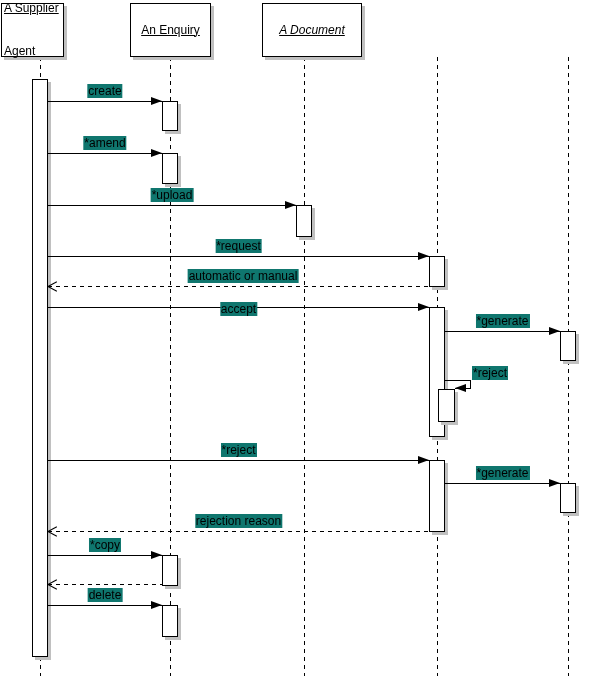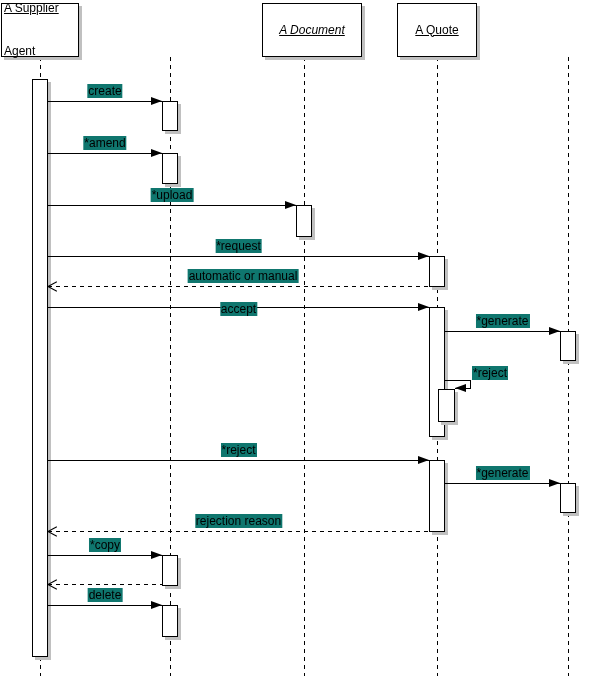--- a/index.html
+++ b/index.html
@@ -109,23 +109,23 @@
     <div class="msg-label" style="left: 238.5px; top: 514px; text-align: right;">rejection reason</div>
     <div class="msg-line" style="left: 48px; top: 555px; width: 114px;"></div>
     <div class="head-right" style="left: 151px; top: 551px;"></div>
     <div class="msg-label" style="left: 105px; top: 538px;">*copy</div>
     <div class="msg-line dashed" style="left: 48px; top: 584px; width: 114px;"></div>
     <div class="open-line" style="left: 48px; top: 584px; transform: rotate(28deg);"></div>
     <div class="open-line" style="left: 48px; top: 584px; transform: rotate(-28deg);"></div>
     <div class="msg-line" style="left: 48px; top: 605px; width: 114px;"></div>
     <div class="head-right" style="left: 151px; top: 601px;"></div>
     <div class="msg-label" style="left: 105px; top: 588px;">delete</div>
-    <div class="actor-box left" style="left: 1px; top: 3px; width: 78px; height: 54px; gap: 28px;">
+    <div class="actor-box left" style="left: 1px; top: 3px; width: 63px; height: 54px; gap: 28px;">
       <div>A Supplier</div>
       <div>Agent</div>
+    </div>
+    <div class="actor-box center" style="left: 130px; top: 3px; width: 81px; height: 54px;">
+      <div>An Enquiry</div>
     </div>
     <div class="actor-box center" style="left: 262px; top: 3px; width: 100px; height: 54px; font-style: italic;">
       <div>A Document</div>
     </div>
-    <div class="actor-box center" style="left: 397px; top: 3px; width: 80px; height: 54px;">
-      <div>A Quote</div>
-    </div>
   </div>
 
 </body></html>

